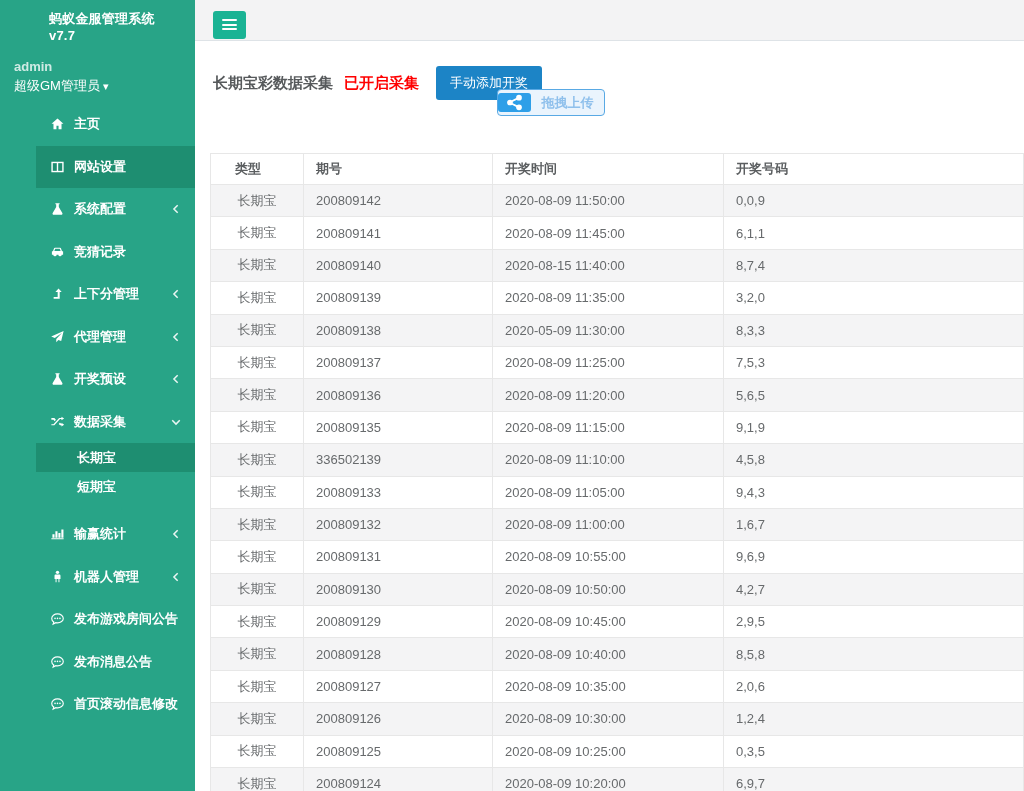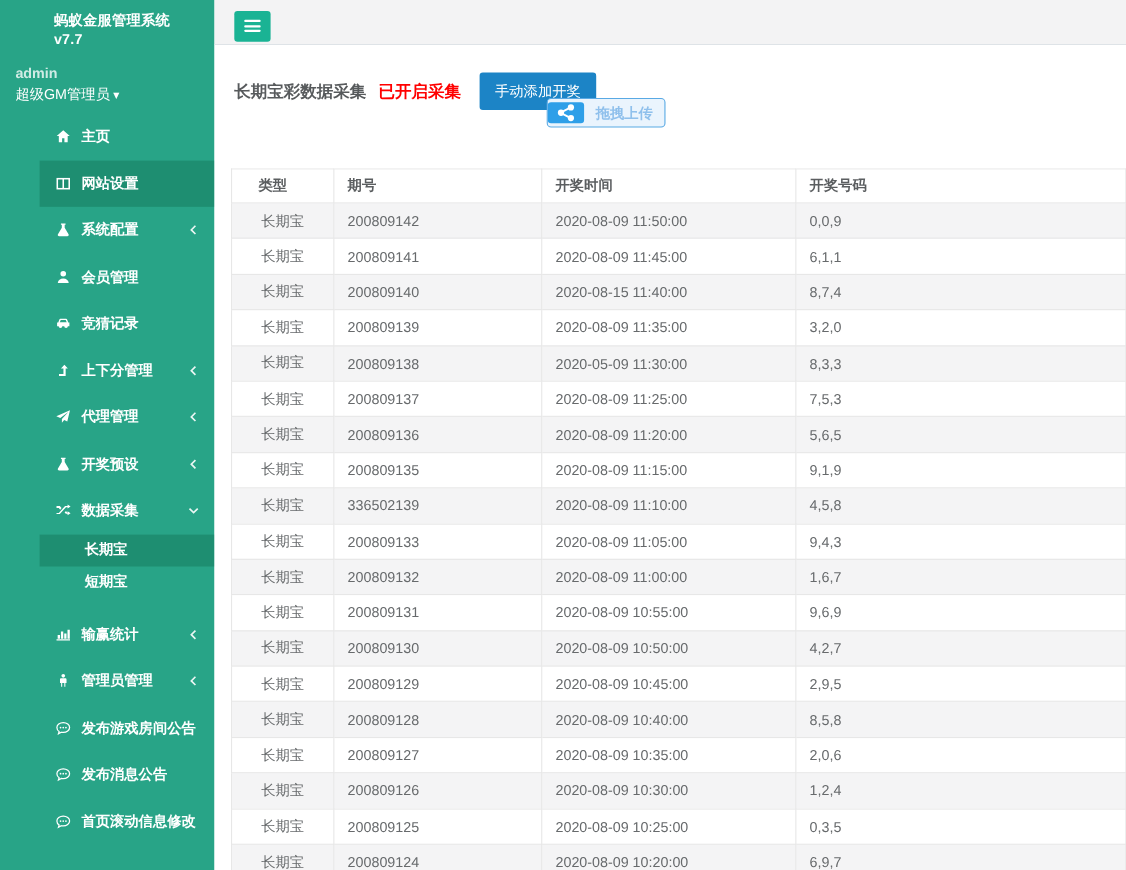--- a/index.html
+++ b/index.html
@@ -151,29 +151,20 @@
         <span class="nav-label">系统配置</span>
         <span class="chevron">
           <svg viewBox="0 0 12 12">
             <path d="M8 1.5L3.5 6 8 10.5"></path>
           </svg>
         </span>
       </a>
       <a class="nav-item">
         <span class="nav-icon">
           <svg viewBox="0 0 16 16">
-            <circle cx="8" cy="4.4" r="2.9"></circle>
-            <path d="M2.3 14c.3-3 2.7-4.7 5.7-4.7s5.4 1.7 5.7 4.7z"></path>
-          </svg>
-        </span>
-        <span class="nav-label">会员管理</span>
-      </a>
-      <a class="nav-item">
-        <span class="nav-icon">
-          <svg viewBox="0 0 16 16">
             <path d="M2.8 7l1.3-3.2c.1-.4.5-.6.9-.6h6c.4 0 .8.2.9.6L13.2 7h1.2v4h-1.6a1.9 1.9 0 0 1-3.8 0H7a1.9 1.9 0 0 1-3.8 0H1.6V7zM4.4 6.8h7.2l-1-2.4H5.4z"></path>
           </svg>
         </span>
         <span class="nav-label">竞猜记录</span>
       </a>
       <a class="nav-item">
         <span class="nav-icon">
           <svg viewBox="0 0 16 16">
             <path d="M9.2 1.8l3.6 4h-2.3v7.6H3.6v-2.1h4.6V5.8H5.6z"></path>
           </svg>
@@ -241,21 +232,21 @@
           </svg>
         </span>
       </a>
       <a class="nav-item">
         <span class="nav-icon">
           <svg viewBox="0 0 16 16">
             <circle cx="8" cy="2.7" r="1.9"></circle>
             <path d="M5.9 5.2h4.2c.8 0 1.3.5 1.3 1.3v3.8h-1.2V14H9.1v-3.8H6.9V14H5.8v-3.7H4.6V6.5c0-.8.5-1.3 1.3-1.3z"></path>
           </svg>
         </span>
-        <span class="nav-label">管理员管理</span>
+        <span class="nav-label">机器人管理</span>
         <span class="chevron">
           <svg viewBox="0 0 12 12">
             <path d="M8 1.5L3.5 6 8 10.5"></path>
           </svg>
         </span>
       </a>
       <a class="nav-item">
         <span class="nav-icon">
           <svg viewBox="0 0 16 16">
             <path d="M8 2.2c3.7 0 6.6 2.3 6.6 5.1s-3 5.1-6.6 5.1c-.7 0-1.3-.1-1.9-.2L3 13.8l.7-2.3C2.3 10.6 1.4 9 1.4 7.3c0-2.8 2.9-5.1 6.6-5.1z" fill="none" stroke="#fff" stroke-width="1.3"></path>

